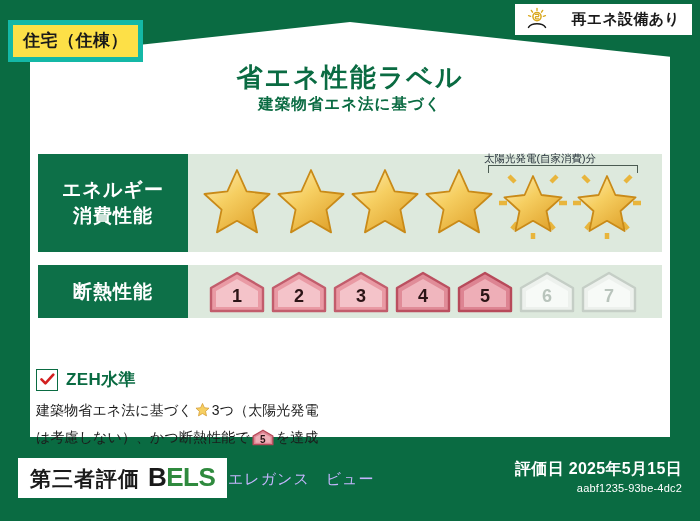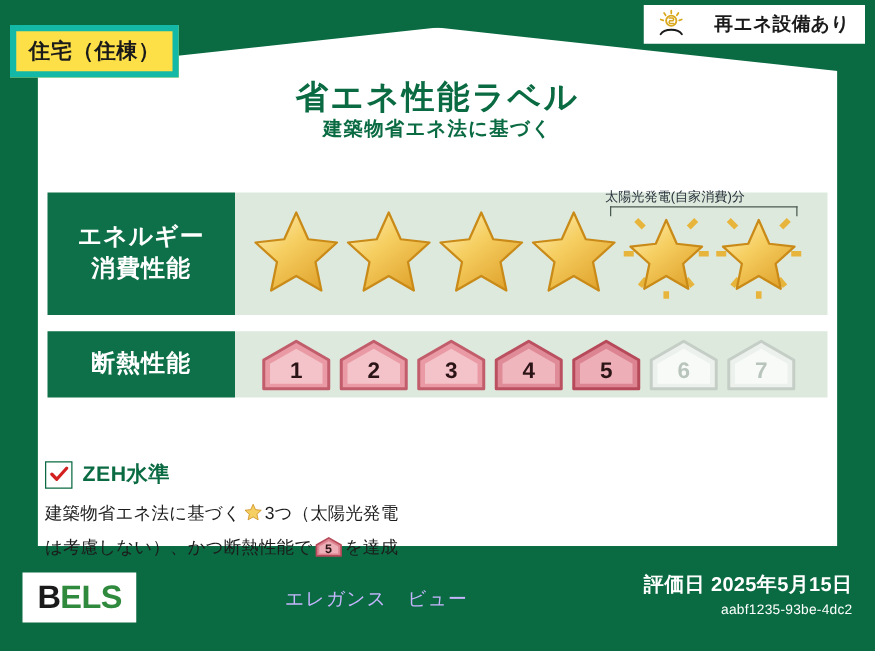--- a/index.html
+++ b/index.html
@@ -523,20 +523,21 @@
             </svg><span class="ic-num">5</span></span><span>を達成</span>
       </div>
     </div>
 
     <div class="info-col" id="info-col-right">
     </div>
   </div>
 
   <div id="footer">
     <div id="bels-plate">
+      <span class="bels-jp">第三者評価</span>
       <span class="bels-mark"><span class="bels-b">B</span><span class="bels-els">ELS</span></span>
     </div>
     <div id="property-name">エレガンス　ビュー</div>
     <div id="footer-right">
       <div id="eval-date"><span>評価日</span> <span>2025年5月15日</span></div>
       <div id="eval-id">aabf1235-93be-4dc2</div>
     </div>
   </div>
 
 </div>

